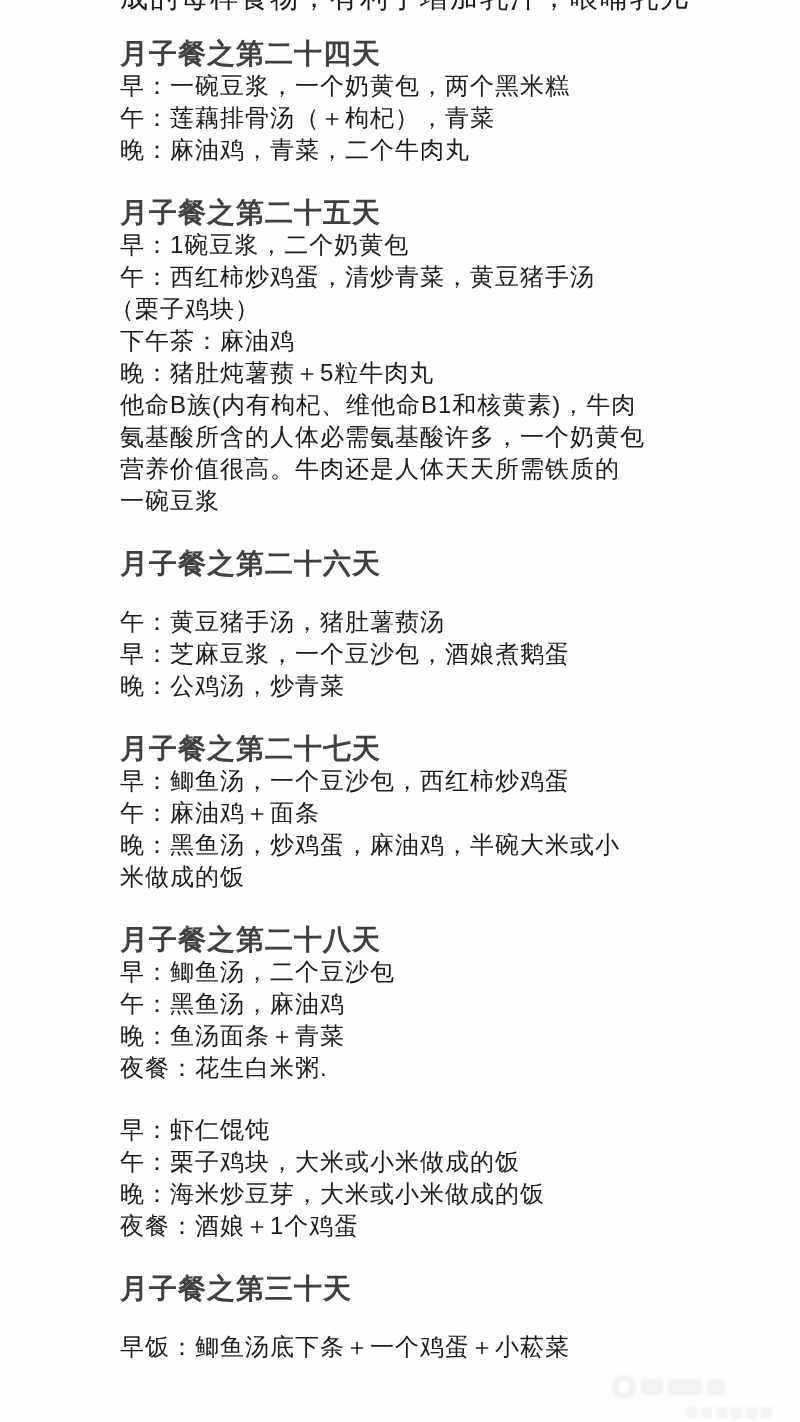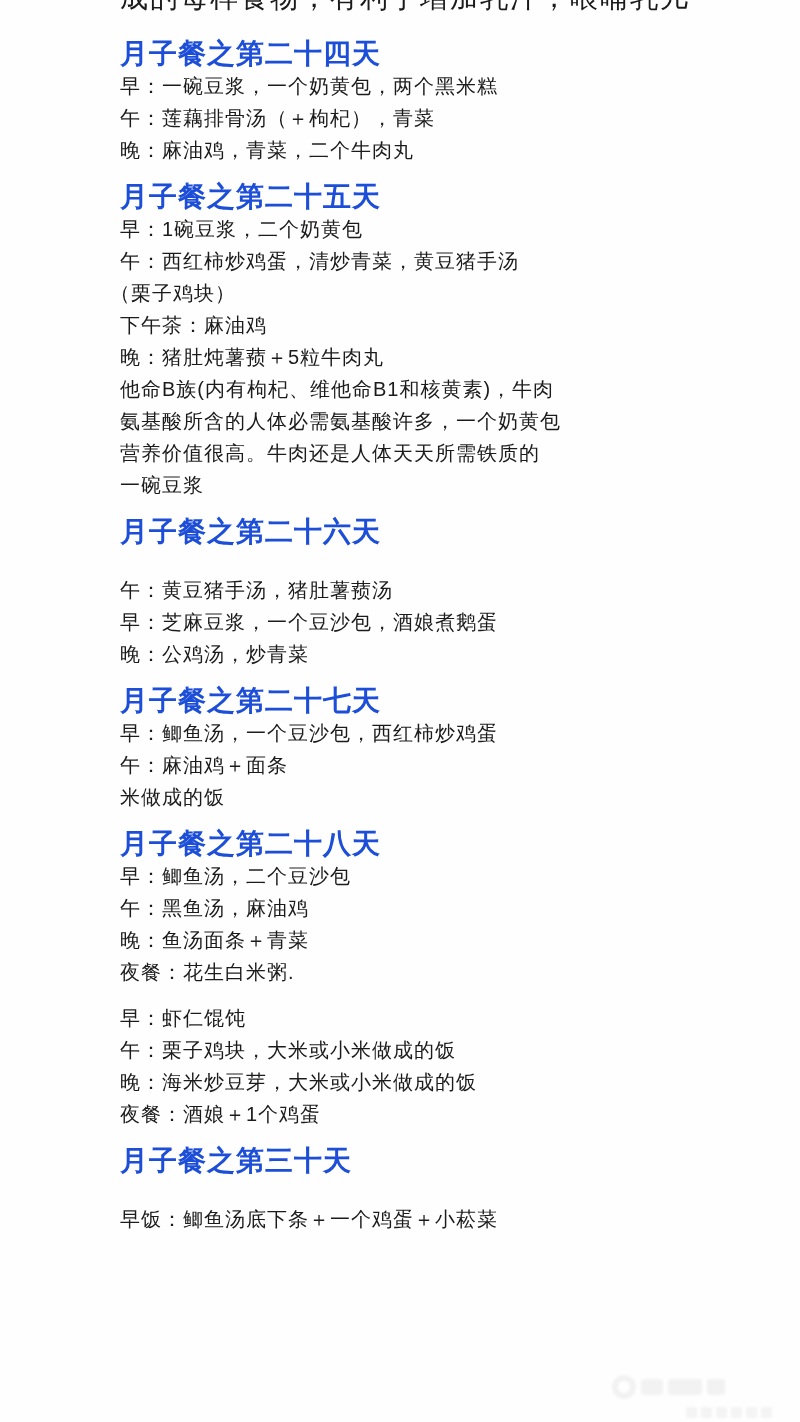--- a/index.html
+++ b/index.html
@@ -34,35 +34,35 @@
     display: block;
     font-size: 28px;
     line-height: 34px;
     letter-spacing: 2px;
     margin-top: -19px;
     white-space: nowrap;
   }
   #sections {
     padding: 37px 90px 0 120px;
   }
-  section.day { margin-top: 14px; }
+  section.day { margin-top: 30px; }
   section.day:first-child { margin-top: 0; }
   .day-title {
     margin: 0;
     font-size: 28px;
     line-height: 33px;
     font-weight: bold;
-    color: #1d4ed8;
+    color: #404040;
     letter-spacing: 1px;
     white-space: nowrap;
   }
   .day-title.title-gap { margin-bottom: 26px; }
   .line {
     margin: 0;
-    font-size: 20px;
+    font-size: 24px;
     line-height: 32px;
     letter-spacing: 1px;
     white-space: nowrap;
   }
   .line.outdent { margin-left: -10px; }
   
   .watermark {
     position: absolute;
     right: 28px;
     bottom: 4px;
@@ -126,20 +126,21 @@
           <p class="line">早：芝麻豆浆，一个豆沙包，酒娘煮鹅蛋</p>
           <p class="line">晚：公鸡汤，炒青菜</p>
         </div>
   </section>
 
   <section class="day">
     <h2 class="day-title">月子餐之第二十七天</h2>
     <div class="day-lines">
           <p class="line">早：鲫鱼汤，一个豆沙包，西红柿炒鸡蛋</p>
           <p class="line">午：麻油鸡＋面条</p>
+          <p class="line">晚：黑鱼汤，炒鸡蛋，麻油鸡，半碗大米或小</p>
           <p class="line">米做成的饭</p>
         </div>
   </section>
 
   <section class="day">
     <h2 class="day-title">月子餐之第二十八天</h2>
     <div class="day-lines">
           <p class="line">早：鲫鱼汤，二个豆沙包</p>
           <p class="line">午：黑鱼汤，麻油鸡</p>
           <p class="line">晚：鱼汤面条＋青菜</p>

